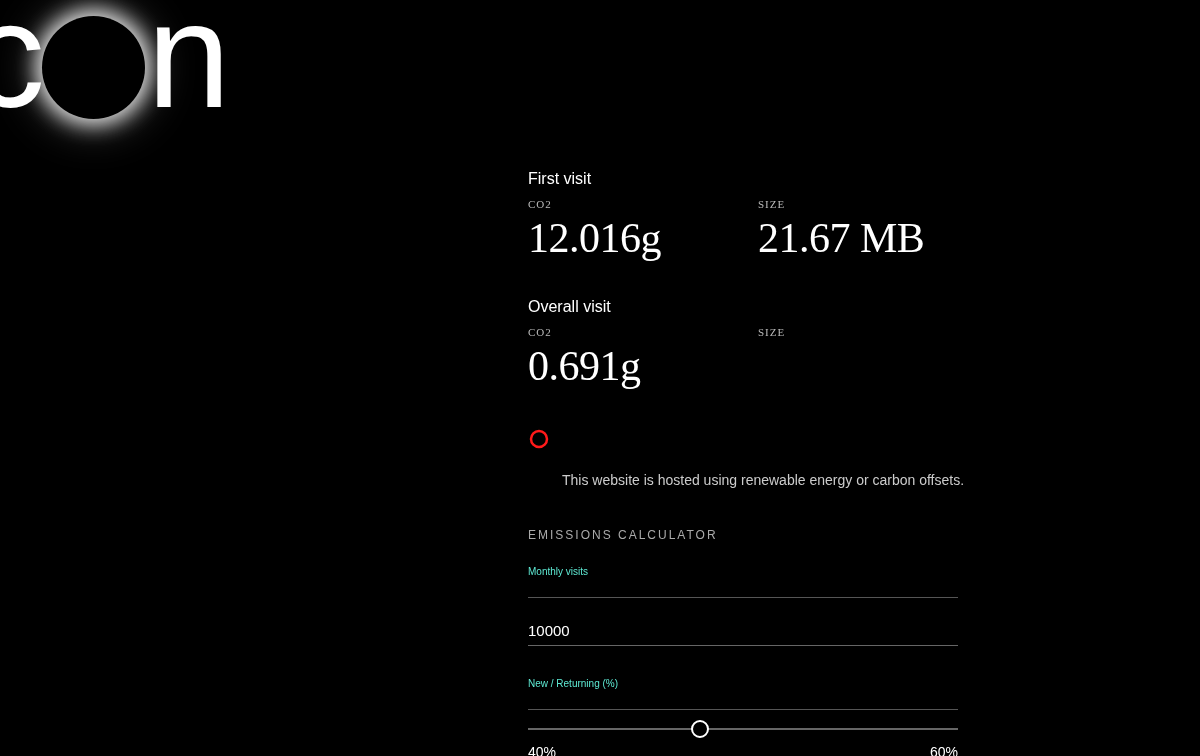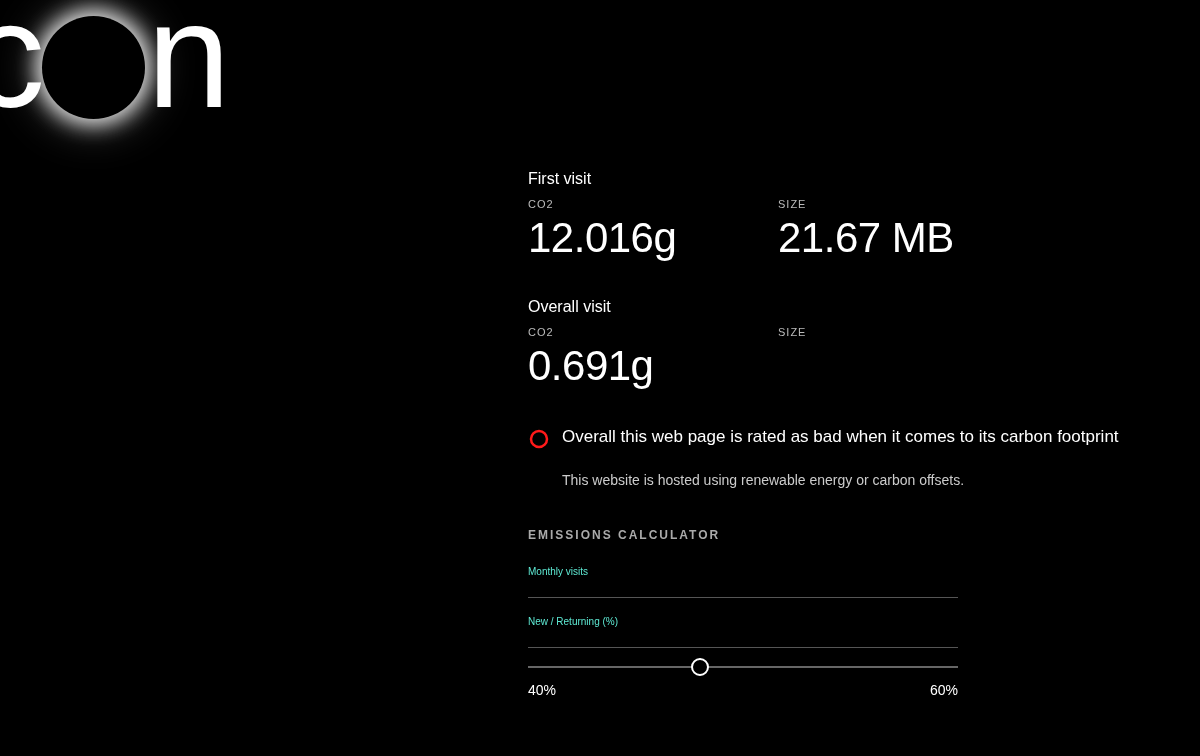--- a/index.html
+++ b/index.html
@@ -43,22 +43,23 @@
       top: 170px;
       width: 620px;
     }
     .section-label {
       font-size: 16px;
       color: #fff;
       margin-bottom: 10px;
     }
     .metrics-row {
       display: flex;
-      gap: 60px;
+      gap: 40px;
       margin-bottom: 36px;
+      font-family: Liberation Serif, serif;
     }
     .metric {
       display: flex;
       flex-direction: column;
     }
     .metric-small-label {
       font-size: 11px;
       letter-spacing: 1px;
       color: #bbb;
       text-transform: uppercase;
@@ -96,21 +97,20 @@
       margin-top: 22px;
       margin-bottom: 40px;
     }
 
     .calc-title {
       font-size: 12px;
       letter-spacing: 2px;
       color: #aaa;
       text-transform: uppercase;
       margin-bottom: 24px;
-      font-weight: bold;
     }
     .field-label {
       font-size: 10px;
       color: #5eead4;
       margin-bottom: 20px;
     }
     .underline-input {
       width: 430px;
       background: transparent;
       border: none;
@@ -183,28 +183,28 @@
       <div class="metric-small-label">SIZE</div>
     </div>
   </div>
 
   <div class="rating-row">
     <span class="rating-icon">
       <svg width="22" height="22" viewBox="0 0 22 22">
           <circle cx="11" cy="11" r="8" fill="none" stroke="#ff1a1a" stroke-width="2.5"></circle>
         </svg>
     </span>
-    <div class="rating-text">Overall this web page is rated as bad when it comes to its carbon footprint</div>
   </div>
   <div class="hosting-note">This website is hosted using renewable energy or carbon offsets.</div>
 
   <div class="calc-title">EMISSIONS CALCULATOR</div>
 
   <div class="field-label">Monthly visits</div>
   <hr class="lbl-hr">
+  <input class="underline-input" value="10000" style="">
 
   <div class="field-label">New / Returning (%)</div>
   <hr class="lbl-hr">
   <div class="slider-wrap">
     <div class="slider-track">
       <div class="slider-thumb" id="slider-thumb" style="left: 40%;"></div>
     </div>
   </div>
   <div class="slider-labels">
     <span>40%</span>

